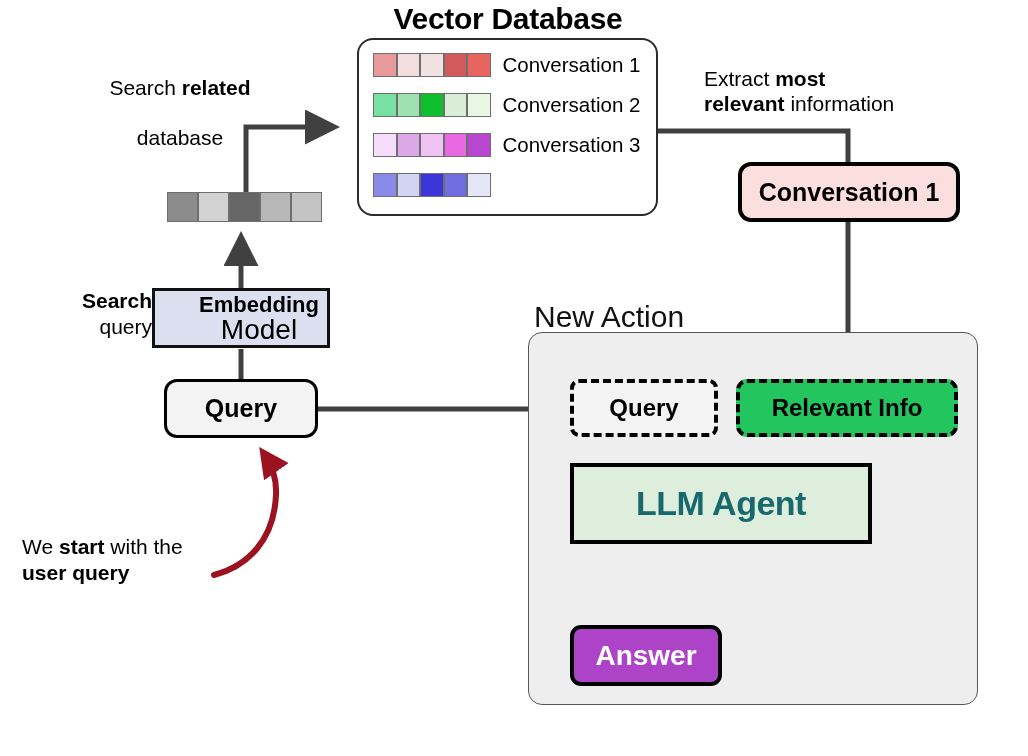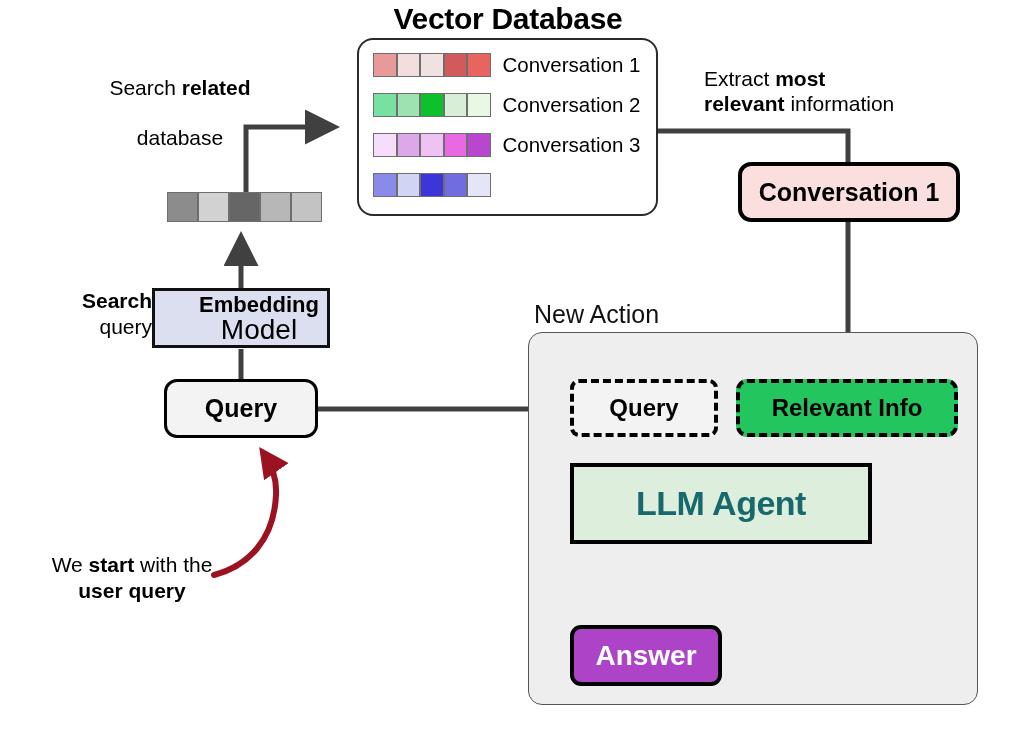--- a/index.html
+++ b/index.html
@@ -16,22 +16,22 @@
   
   .title-vdb{
     left:358px;top:2px;width:300px;
     font-size:30px;font-weight:bold;text-align:center;letter-spacing:-0.3px;
   }
   .annot{font-size:21px;line-height:25px;color:#000;}
   .annot b{font-weight:bold;}
   .annot-search{left:48px;top:75px;width:264px;text-align:center;}
   .annot-extract{left:704px;top:66px;width:292px;text-align:left;}
   .annot-embed{left:28px;top:288px;width:124px;text-align:right;line-height:26px;}
-  .annot-start{left:22px;top:552px;width:220px;text-align:center;line-height:26px;}
-  .label-newaction{left:534px;top:300px;font-size:25px;color:#111;}
+  .annot-start{left:22px;top:534px;width:220px;line-height:26px;}
+  .label-newaction{left:534px;top:300px;font-size:30px;color:#111;}
 
   
   .vdb{
     left:357px;top:38px;width:301px;height:178px;
     background:#ffffff;border:2.5px solid #2b2b2b;border-radius:16px;
   }
   .vrow{position:absolute;left:14px;display:flex;align-items:center;}
   .vrow .cells{display:flex;}
   .vcell{width:23.5px;height:24px;border:1px solid #6e6e6e;box-sizing:border-box;}
   .vlabel{margin-left:12px;font-size:20.5px;color:#000;white-space:nowrap;}

